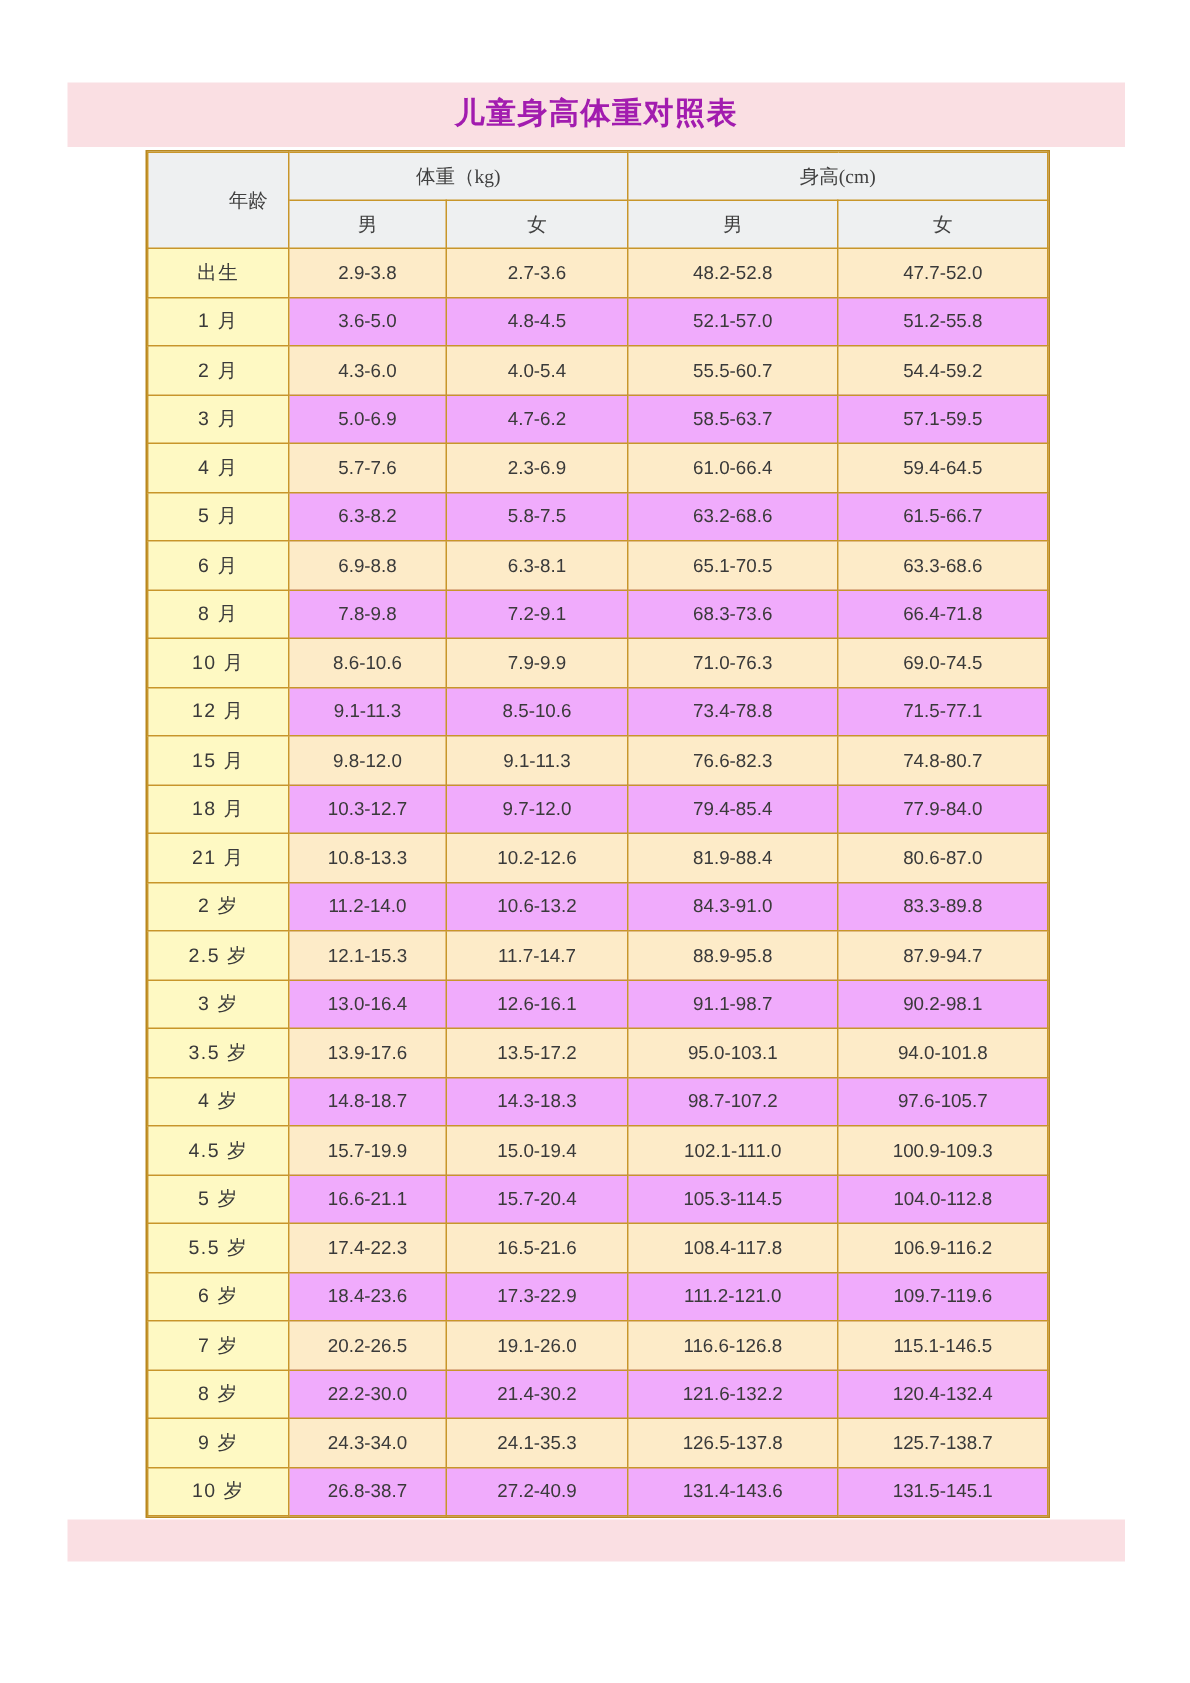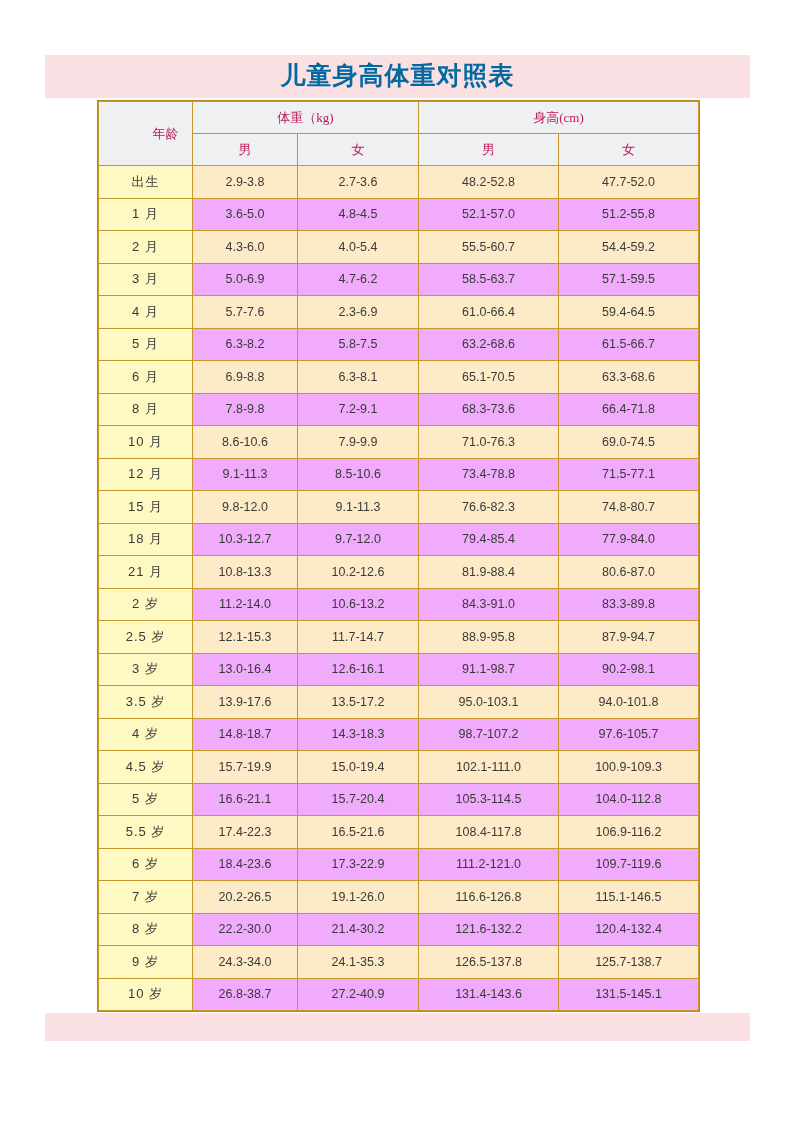--- a/index.html
+++ b/index.html
@@ -33,22 +33,22 @@
     height: 28px;
   }
   .page-title {
     position: absolute;
     left: 0;
     right: 0;
     top: 0;
     height: 43px;
     line-height: 42px;
     text-align: center;
-    color: #0369a1;
-    font-size: 25px;
+    color: #a21caf;
+    font-size: 20px;
     font-weight: bold;
     letter-spacing: 1px;
     font-family: "Liberation Serif", "DejaVu Serif", serif;
   }
 
   
   .table-wrap {
     position: absolute;
     left: 98px;
     top: 101px;
@@ -70,21 +70,21 @@
   table.growth th,
   table.growth td {
     border: 1px solid #c8962a;
     text-align: center;
     padding: 0;
     vertical-align: middle;
     font-weight: normal;
   }
   table.growth thead th {
     background: #eef0f1;
-    color: #be185d;
+    color: #404040;
     font-size: 13px;
     height: 31px;
   }
   table.growth thead th.age-head {
     height: 62px;
     font-size: 13px;
     padding-left: 40px;
   }
   table.growth tbody td {
     height: 31.5px;

